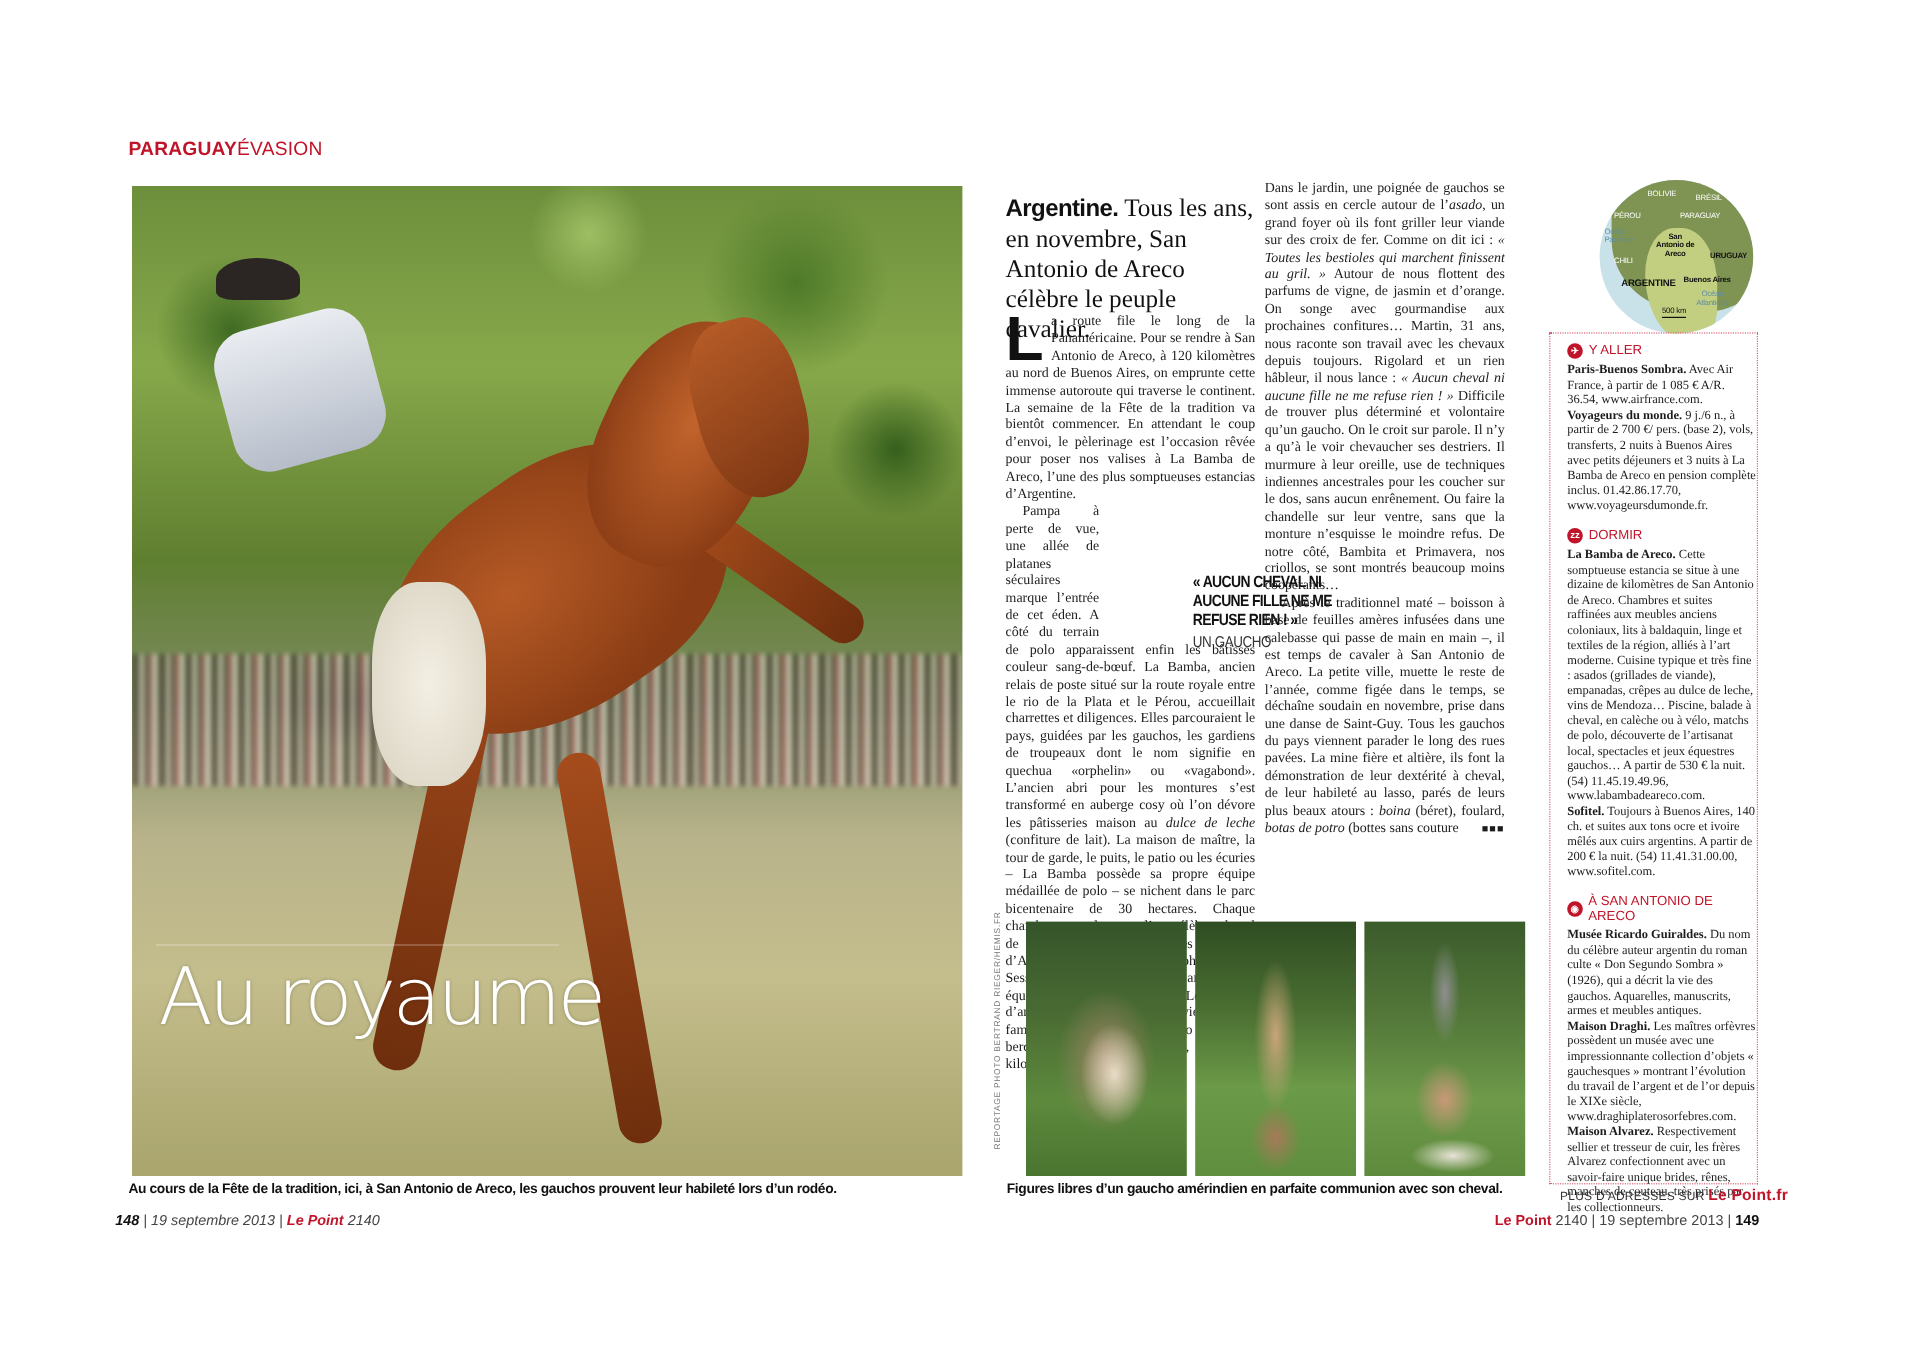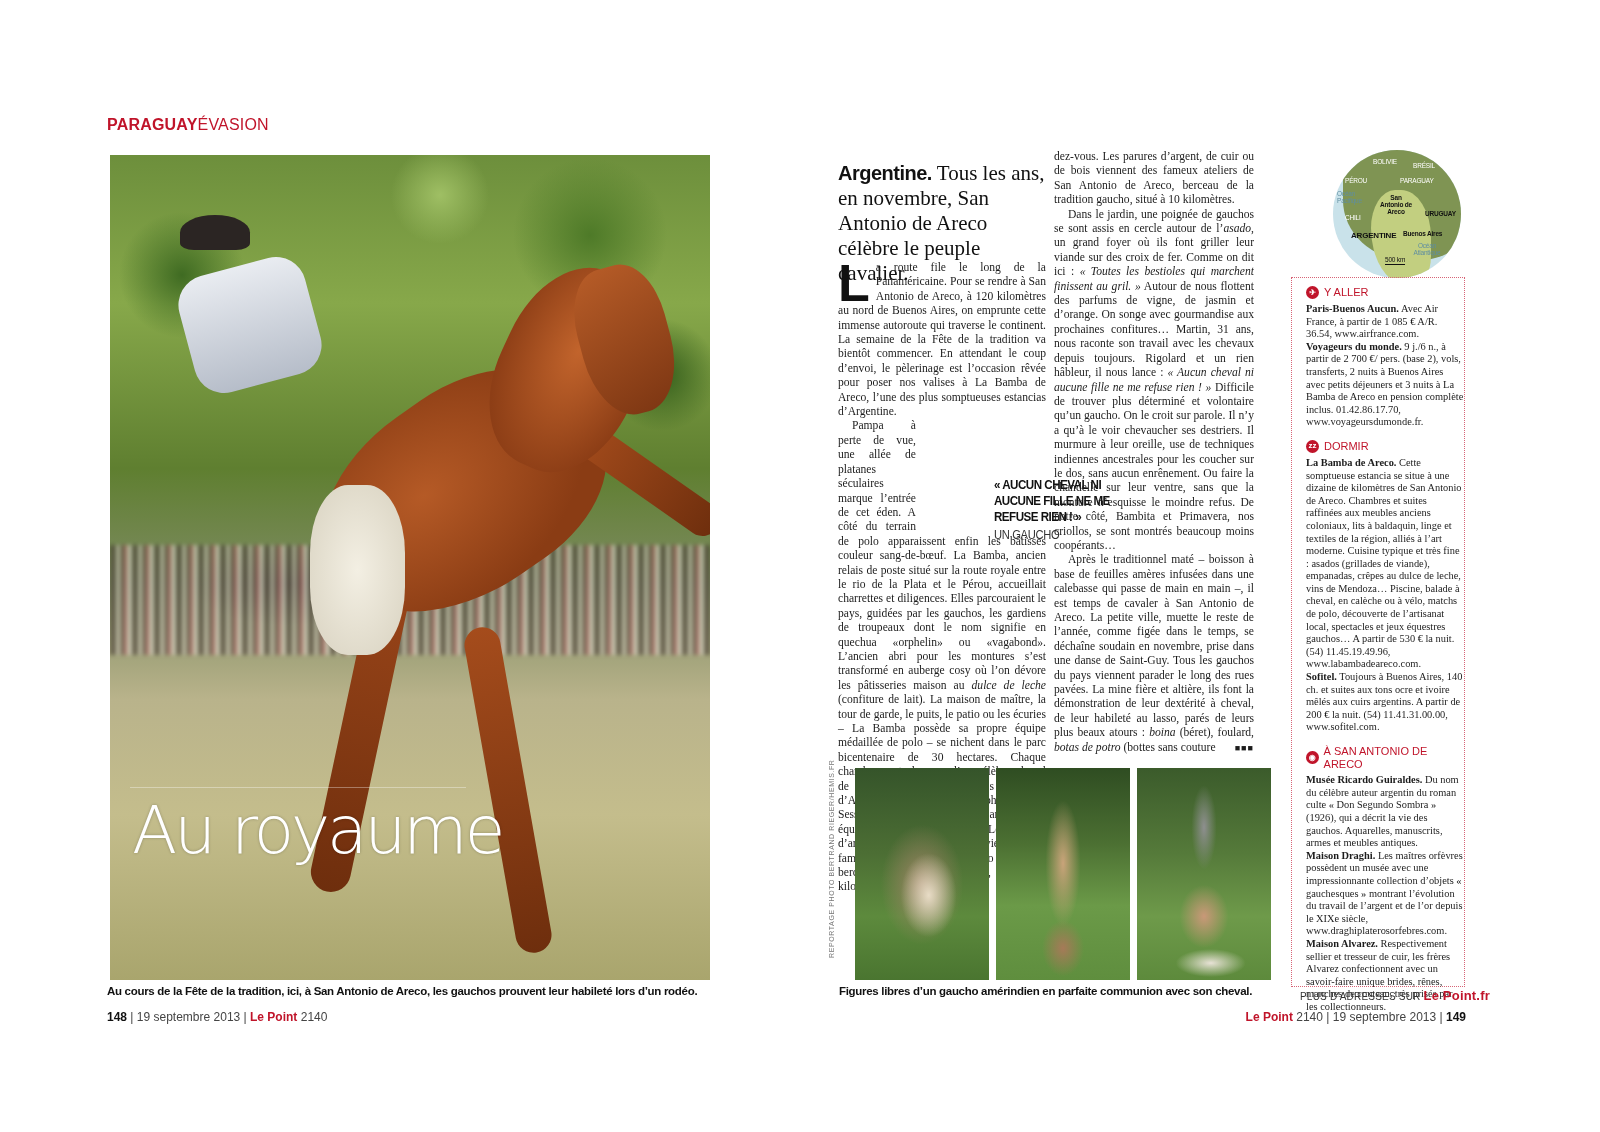--- a/index.html
+++ b/index.html
@@ -4,21 +4,21 @@
 <style>
   * { box-sizing: border-box; margin: 0; padding: 0; }
   html, body { width: 1600px; height: 1132px; background: #ffffff; overflow: hidden; }
   body { position: relative; font-family: "Liberation Serif", serif; color: #1a1a1a; }
 
   .section-header { position: absolute; left: 107px; top: 116px; font-family: "Liberation Sans", sans-serif; font-size: 16px; letter-spacing: 0.2px; }
   .section-header .strong { font-weight: 900; color: #c0142a; }
   .section-header .light { font-weight: 400; color: #c0142a; }
 
   
-  .hero { position: absolute; left: 110px; top: 155px; width: 600px; height: 825px; overflow: hidden;
+  .hero { position: absolute; left: 110px; top: 155px; width: 692px; height: 825px; overflow: hidden;
     background:
       radial-gradient(ellipse 140px 60px at 30% 52%, rgba(60,40,50,0.35), transparent 70%),
       linear-gradient(180deg, #6d8f3c 0%, #87a84a 18%, #5f7f30 38%, #7e8b62 52%, #b9b38b 66%, #c4bd8c 80%, #a9a56d 100%);
   }
   .hero .trees { position: absolute; left: 0; top: 0; width: 100%; height: 400px;
     background:
       radial-gradient(circle 90px at 12% 30%, #3f6b22 0%, transparent 70%),
       radial-gradient(circle 110px at 80% 20%, #4e7a28 0%, transparent 70%),
       radial-gradient(circle 70px at 55% 10%, #9fbf64 0%, transparent 70%),
       radial-gradient(circle 80px at 92% 55%, #355f1c 0%, transparent 70%);
@@ -42,21 +42,21 @@
   .hero .title .line { display: block; }
   .hero .title-box { position: absolute; left: 20px; top: 632px; width: 336px; height: 1px; background: rgba(255,255,255,0.35); }
 
   .caption { position: absolute; font-family: "Liberation Sans", sans-serif; font-weight: 700; font-size: 11.5px; letter-spacing: -0.3px; color: #111; }
   .caption.left { left: 107px; top: 985px; text-align: center; }
   .caption.right { left: 839px; top: 985px; }
 
   .folio { position: absolute; top: 1010px; font-family: "Liberation Sans", sans-serif; font-size: 12px; color: #444; }
   .folio b { color: #111; font-weight: 700; }
   .folio .brand { color: #c0142a; font-weight: 900; }
-  .folio.left { left: 107px; }
+  .folio.left { left: 96px; font-style: italic; }
   .folio.right { right: 134px; text-align: left; }
 
   
   .lede { position: absolute; left: 838px; top: 150px; width: 210px; font-size: 21px; line-height: 25px; color: #111; margin-top: 11px; }
   .lede .kicker { font-family: "Liberation Sans", sans-serif; font-weight: 900; font-size: 20px; letter-spacing: -0.5px; }
 
   .col { position: absolute; font-size: 11.6px; line-height: 14.4px; text-align: justify; color: #1c1c1c; hyphens: auto; }
   .col p { margin: 0; }
   .col p + p { text-indent: 14px; }
   .col1 { left: 838px; top: 261px; width: 208px; }
@@ -148,21 +148,20 @@
   <p><span class="dropcap">L</span><span>a route file le long de la Panaméricaine. Pour se rendre à San Antonio de Areco, à 120 kilomètres au nord de Buenos Aires, on emprunte cette immense autoroute qui traverse le continent. La semaine de la Fête de la tradition va bientôt commencer. En attendant le coup d’envoi, le pèlerinage est l’occasion rêvée pour poser nos valises à La Bamba de Areco, l’une des plus somptueuses estancias d’Argentine.</span></p>
   <p><span class="quote-gap"></span><span>Pampa à perte de vue, une allée de platanes séculaires marque l’entrée de cet éden. A côté du terrain de polo apparaissent enfin les bâtisses couleur sang-de-bœuf. La Bamba, ancien relais de poste situé sur la route royale entre le rio de la Plata et le Pérou, accueillait charrettes et diligences. Elles parcouraient le pays, guidées par les gauchos, les gardiens de troupeaux dont le nom signifie en quechua «orphelin» ou «vagabond». L’ancien abri pour les montures s’est transformé en auberge cosy où l’on dévore les pâtisseries maison au </span><i>dulce de leche</i><span> (confiture de lait). La maison de maître, la tour de garde, le puits, le patio ou les écuries – La Bamba possède sa propre équipe médaillée de polo – se nichent dans le parc bicentenaire de 30 hectares. Chaque chambre porte le nom d’un célèbre cheval de polo. Rayon déco, des tableaux d’Alejandro Moy aux photographies d’Aldo Sessa, le nec plus ultra de l’art argentin équestre est au rendez-vous. Les parures d’argent, de cuir ou de bois viennent des fameux ateliers de San Antonio de Areco, berceau de la tradition gaucho, situé à 10 kilomètres.</span></p>
 </div>
 
 <div class="pullquote">
   <span class="q">« AUCUN CHEVAL NI AUCUNE FILLE NE ME REFUSE RIEN ! »</span>
   <span class="who">UN GAUCHO</span>
 </div>
 
 <div class="col col2" style="height:610px; overflow:hidden;">
-  <p style="text-indent:0;">dez-vous. Les parures d’argent, de cuir ou de bois viennent des fameux ateliers de San Antonio de Areco, berceau de la tradition gaucho, situé à 10 kilomètres.</p>
   <p><span>Dans le jardin, une poignée de gauchos se sont assis en cercle autour de l’</span><i>asado</i><span>, un grand foyer où ils font griller leur viande sur des croix de fer. Comme on dit ici : </span><i>« Toutes les bestioles qui marchent finissent au gril. »</i><span> Autour de nous flottent des parfums de vigne, de jasmin et d’orange. On songe avec gourmandise aux prochaines confitures… Martin, 31 ans, nous raconte son travail avec les chevaux depuis toujours. Rigolard et un rien hâbleur, il nous lance : </span><i>« Aucun cheval ni aucune fille ne me refuse rien ! »</i><span> Difficile de trouver plus déterminé et volontaire qu’un gaucho. On le croit sur parole. Il n’y a qu’à le voir chevaucher ses destriers. Il murmure à leur oreille, use de techniques indiennes ancestrales pour les coucher sur le dos, sans aucun enrênement. Ou faire la chandelle sur leur ventre, sans que la monture n’esquisse le moindre refus. De notre côté, Bambita et Primavera, nos criollos, se sont montrés beaucoup moins coopérants…</span></p>
   <p><span>Après le traditionnel maté – boisson à base de feuilles amères infusées dans une calebasse qui passe de main en main –, il est temps de cavaler à San Antonio de Areco. La petite ville, muette le reste de l’année, comme figée dans le temps, se déchaîne soudain en novembre, prise dans une danse de Saint-Guy. Tous les gauchos du pays viennent parader le long des rues pavées. La mine fière et altière, ils font la démonstration de leur dextérité à cheval, de leur habileté au lasso, parés de leurs plus beaux atours : </span><i>boina</i><span> (béret), foulard, </span><i>botas de potro</i><span> (bottes sans couture</span> <span class="endmark">■■■</span></p>
 </div>
 
 <div class="credit">REPORTAGE PHOTO BERTRAND RIEGER/HEMIS.FR</div>
 <div class="photos">
   <div class="photo p1"></div>
   <div class="photo p2"></div>
   <div class="photo p3"></div>
 </div>
@@ -185,21 +184,21 @@
   <span class="lbl dark" style="left:52px;top:106px;font-weight:400;">500 km</span>
   <div class="scale"></div>
 </div>
 
 <div class="sidebar">
   <div class="sb-section">
     <div class="sb-head">
       <span class="sb-icon">✈</span>
       <span>Y ALLER</span>
     </div>
-    <div class="sb-entry"><b>Paris-Buenos Aucun.</b><span> Avec Air France, à partir de 1 085 € A/R. 36.54, www.airfrance.com.</span></div>
+    <div class="sb-entry"><b>Paris-Buenos Sombra.</b><span> Avec Air France, à partir de 1 085 € A/R. 36.54, www.airfrance.com.</span></div>
     <div class="sb-entry"><b>Voyageurs du monde.</b><span> 9 j./6 n., à partir de 2 700 €/ pers. (base 2), vols, transferts, 2 nuits à Buenos Aires avec petits déjeuners et 3 nuits à La Bamba de Areco en pension complète inclus. 01.42.86.17.70, www.voyageursdumonde.fr.</span></div>
   </div>
   <div class="sb-section">
     <div class="sb-head">
       <span class="sb-icon">zz</span>
       <span>DORMIR</span>
     </div>
     <div class="sb-entry"><b>La Bamba de Areco.</b><span> Cette somptueuse estancia se situe à une dizaine de kilomètres de San Antonio de Areco. Chambres et suites raffinées aux meubles anciens coloniaux, lits à baldaquin, linge et textiles de la région, alliés à l’art moderne. Cuisine typique et très fine : asados (grillades de viande), empanadas, crêpes au dulce de leche, vins de Mendoza… Piscine, balade à cheval, en calèche ou à vélo, matchs de polo, découverte de l’artisanat local, spectacles et jeux équestres gauchos… A partir de 530 € la nuit. (54) 11.45.19.49.96, www.labambadeareco.com.</span></div>
     <div class="sb-entry"><b>Sofitel.</b><span> Toujours à Buenos Aires, 140 ch. et suites aux tons ocre et ivoire mêlés aux cuirs argentins. A partir de 200 € la nuit. (54) 11.41.31.00.00, www.sofitel.com.</span></div>
   </div>

